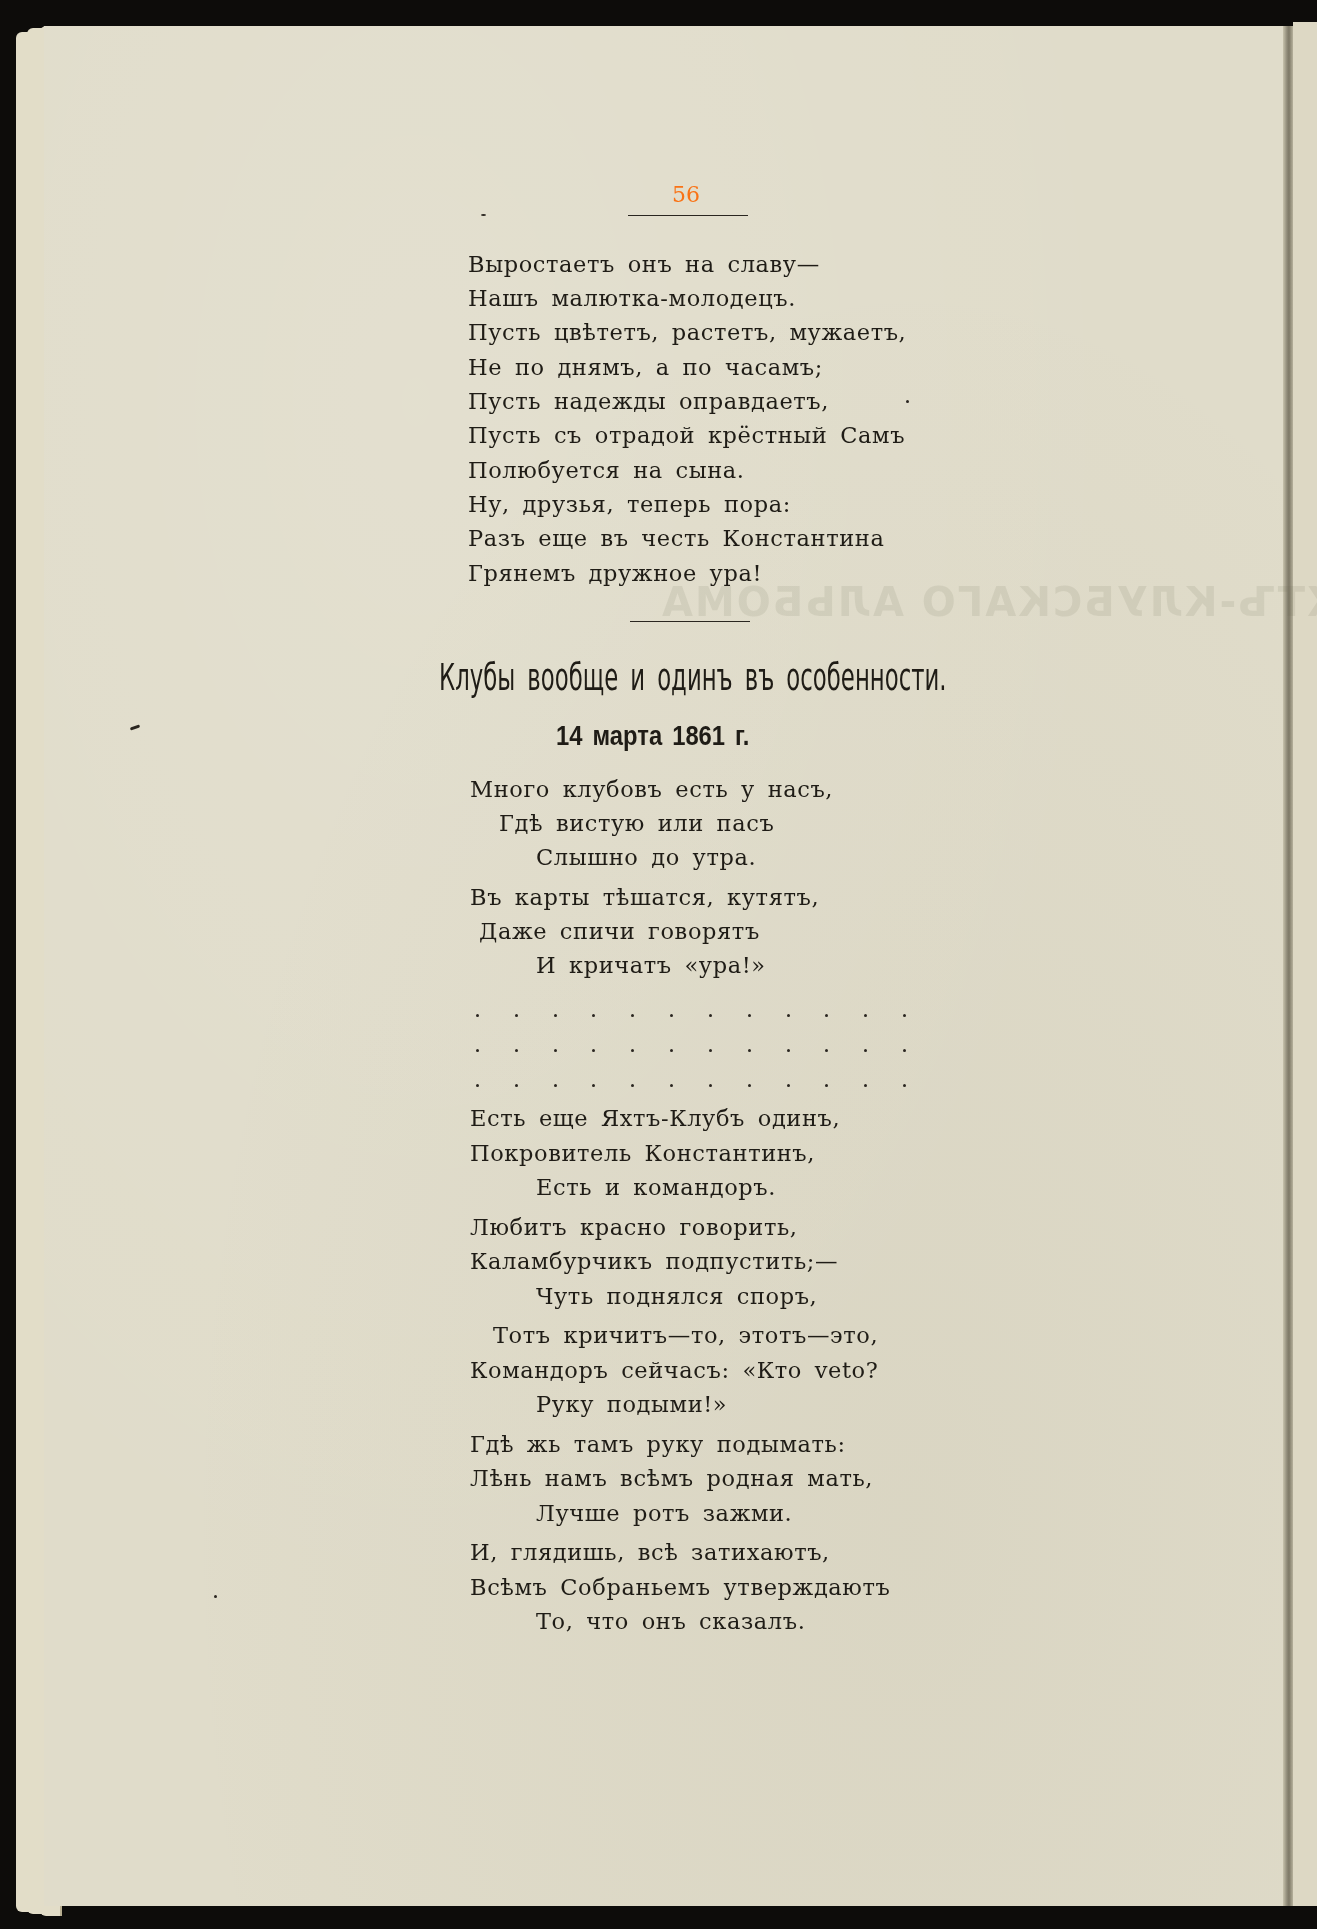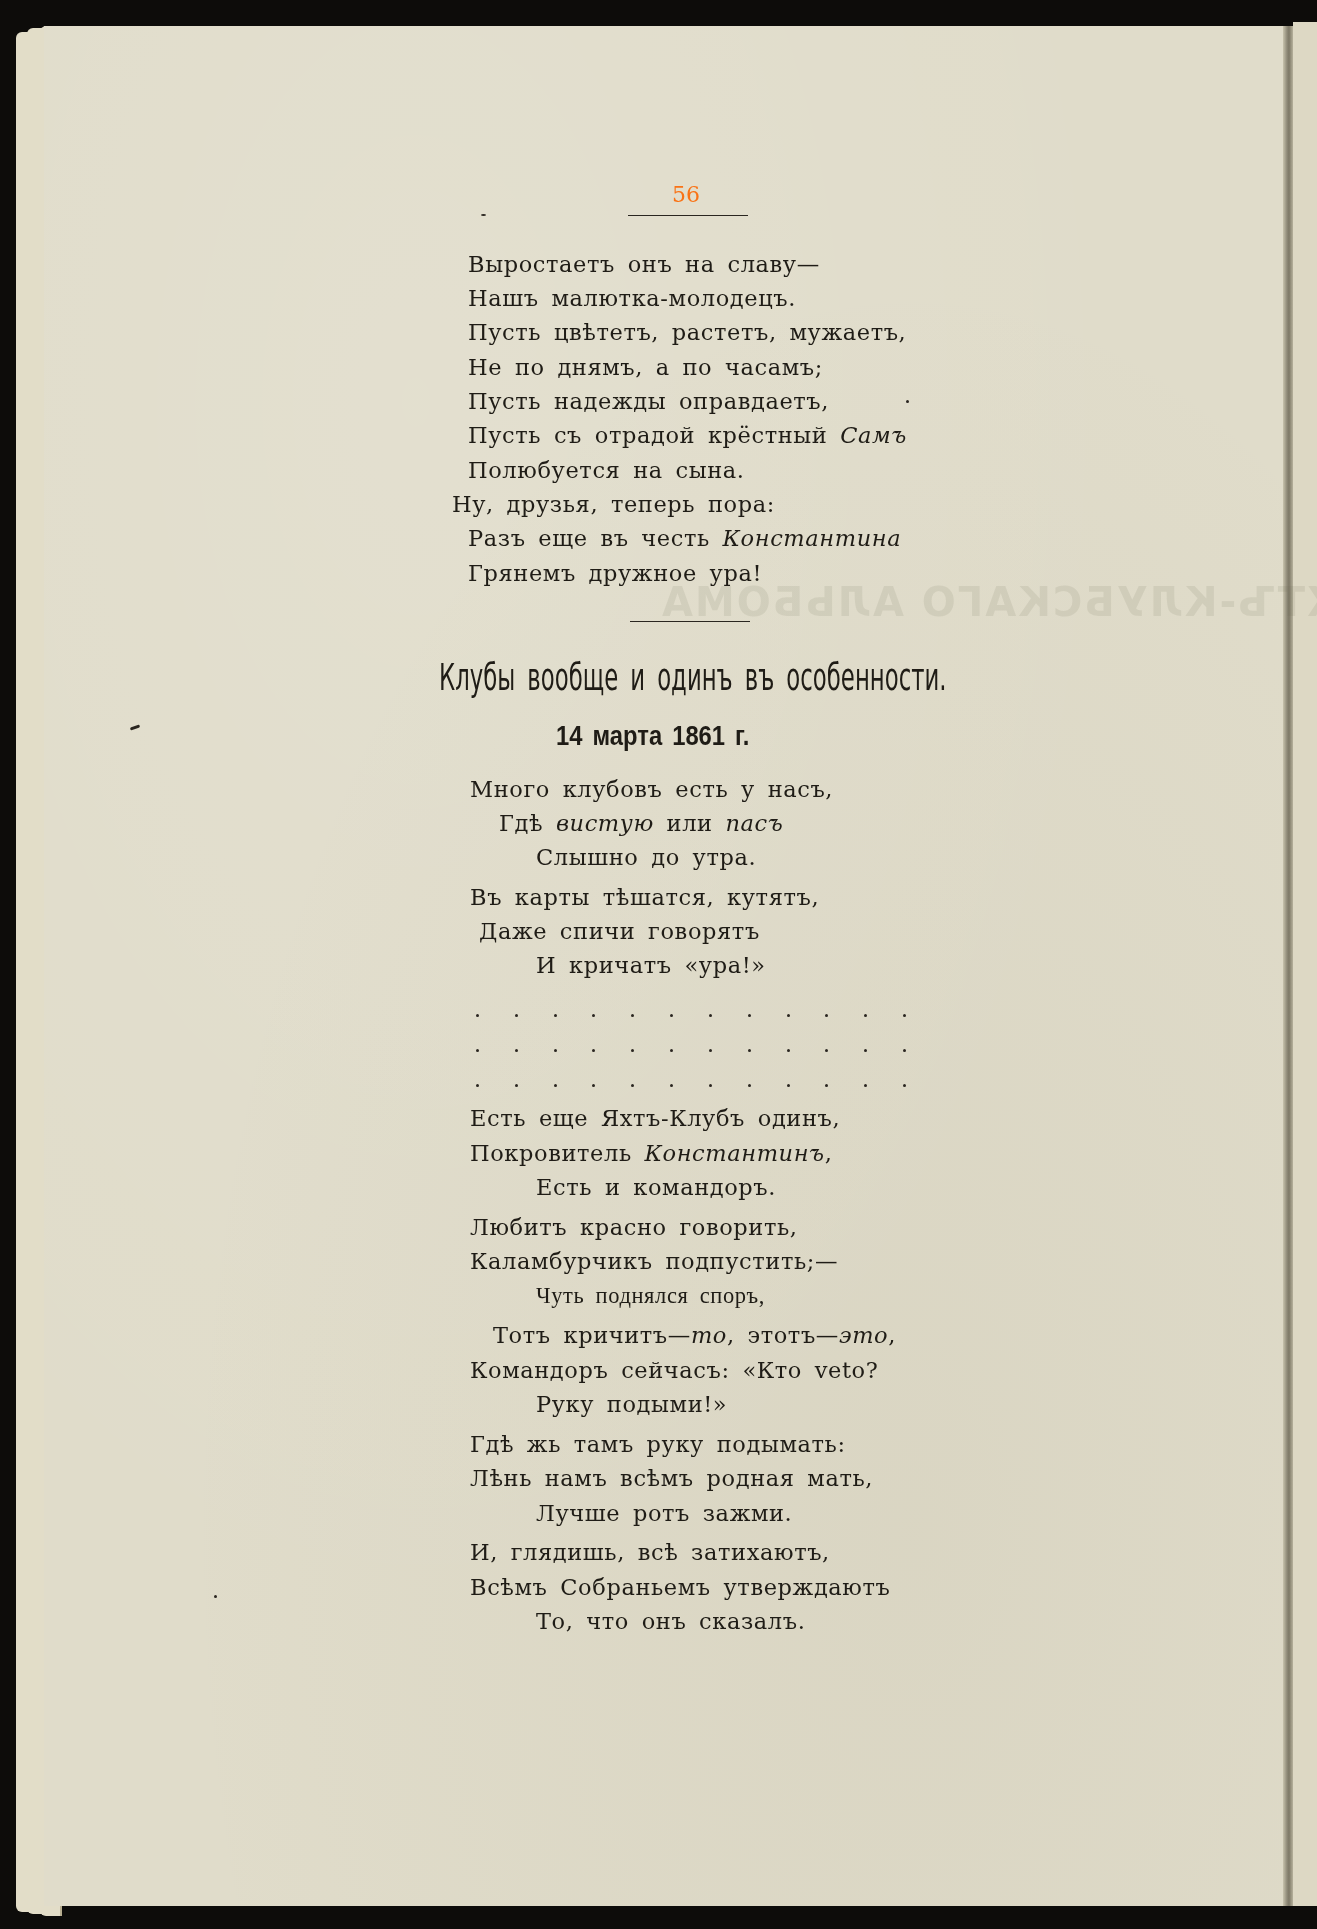--- a/index.html
+++ b/index.html
@@ -82,21 +82,21 @@
     width: 120px; height: 0;
     border-top: 1.5px solid #2a2620;
   }
   .verse-line {
     position: absolute;
     white-space: nowrap;
     font-size: 22.5px;
     letter-spacing: 0.6px;
     word-spacing: 5px;
   }
-  .ital { font-style: italic; font-family: "DejaVu Serif", "Liberation Serif", serif; }
+  .ital { font-family: "DejaVu Serif", "Liberation Serif", serif; }
   .title {
     position: absolute;
     left: 439px; top: 655px;
     font-family: "DejaVu Sans", "Liberation Sans", sans-serif;
     font-size: 38px;
     letter-spacing: 0px;
     word-spacing: 8px;
     transform: scaleX(0.60);
     transform-origin: left top;
     white-space: nowrap;
@@ -149,21 +149,21 @@
   <div class="header-rule"></div>
 
   <div id="poem1">
       <div class="verse-line" style="left: 468px; top: 251px;"><span>Выростаетъ онъ на славу—</span></div>
       <div class="verse-line" style="left: 468px; top: 285px;"><span>Нашъ малютка-молодецъ.</span></div>
       <div class="verse-line" style="left: 468px; top: 319px;"><span>Пусть цвѣтетъ, растетъ, мужаетъ,</span></div>
       <div class="verse-line" style="left: 468px; top: 354px;"><span>Не по днямъ, а по часамъ;</span></div>
       <div class="verse-line" style="left: 468px; top: 388px;"><span>Пусть надежды оправдаетъ,</span></div>
       <div class="verse-line" style="left: 468px; top: 422px;"><span>Пусть съ отрадой крёстный </span><span class="ital">Самъ</span></div>
       <div class="verse-line" style="left: 468px; top: 457px;"><span>Полюбуется на сына.</span></div>
-      <div class="verse-line" style="left: 452px; top: 491px; text-align: center;"><span>Ну, друзья, теперь пора:</span></div>
+      <div class="verse-line" style="left: 468px; top: 491px; text-align: center;"><span>Ну, друзья, теперь пора:</span></div>
       <div class="verse-line" style="left: 468px; top: 525px;"><span>Разъ еще въ честь </span><span class="ital">Константина</span></div>
       <div class="verse-line" style="left: 468px; top: 560px;"><span>Грянемъ дружное ура!</span></div>
     </div>
 
   <div class="mid-rule"></div>
 
   <div class="title">Клубы вообще и одинъ въ особенности.</div>
   <div class="date">14 марта 1861 г.</div>
 
   <div id="poem2">
@@ -171,21 +171,21 @@
       <div class="verse-line" style="left: 470px; top: 810px; margin-left: 29px;"><span>Гдѣ </span><span class="ital">вистую</span><span> или </span><span class="ital">пасъ</span></div>
       <div class="verse-line" style="left: 536px; top: 844px;"><span>Слышно до утра.</span></div>
       <div class="verse-line" style="left: 470px; top: 884px;"><span>Въ карты тѣшатся, кутятъ,</span></div>
       <div class="verse-line" style="left: 470px; top: 918px; margin-left: 9px;"><span>Даже спичи говорятъ</span></div>
       <div class="verse-line" style="left: 536px; top: 952px;"><span>И кричатъ «ура!»</span></div>
       <div class="verse-line" style="left: 470px; top: 1105px;"><span>Есть еще Яхтъ-Клубъ одинъ,</span></div>
       <div class="verse-line" style="left: 470px; top: 1140px; text-align: right;"><span>Покровитель </span><span class="ital">Константинъ</span><span>,</span></div>
       <div class="verse-line" style="left: 536px; top: 1174px;"><span>Есть и командоръ.</span></div>
       <div class="verse-line" style="left: 470px; top: 1214px;"><span>Любитъ красно говорить,</span></div>
       <div class="verse-line" style="left: 470px; top: 1248px;"><span>Каламбурчикъ подпустить;—</span></div>
-      <div class="verse-line" style="left: 536px; top: 1283px; font-family: Liberation Serif, serif;"><span>Чуть поднялся споръ,</span></div>
+      <div class="verse-line" style="left: 536px; top: 1283px;"><span>Чуть поднялся споръ,</span></div>
       <div class="verse-line" style="left: 470px; top: 1322px; margin-left: 23px;"><span>Тотъ кричитъ—</span><span class="ital">то</span><span>, этотъ—</span><span class="ital">это</span><span>,</span></div>
       <div class="verse-line" style="left: 470px; top: 1357px;"><span>Командоръ сейчасъ: «Кто veto?</span></div>
       <div class="verse-line" style="left: 536px; top: 1391px;"><span>Руку подыми!»</span></div>
       <div class="verse-line" style="left: 470px; top: 1431px;"><span>Гдѣ жь тамъ руку подымать:</span></div>
       <div class="verse-line" style="left: 470px; top: 1465px;"><span>Лѣнь намъ всѣмъ родная мать,</span></div>
       <div class="verse-line" style="left: 536px; top: 1500px;"><span>Лучше ротъ зажми.</span></div>
       <div class="verse-line" style="left: 470px; top: 1539px;"><span>И, глядишь, всѣ затихаютъ,</span></div>
       <div class="verse-line" style="left: 470px; top: 1574px;"><span>Всѣмъ Собраньемъ утверждаютъ</span></div>
       <div class="verse-line" style="left: 536px; top: 1608px;"><span>То, что онъ сказалъ.</span></div>
     </div>

